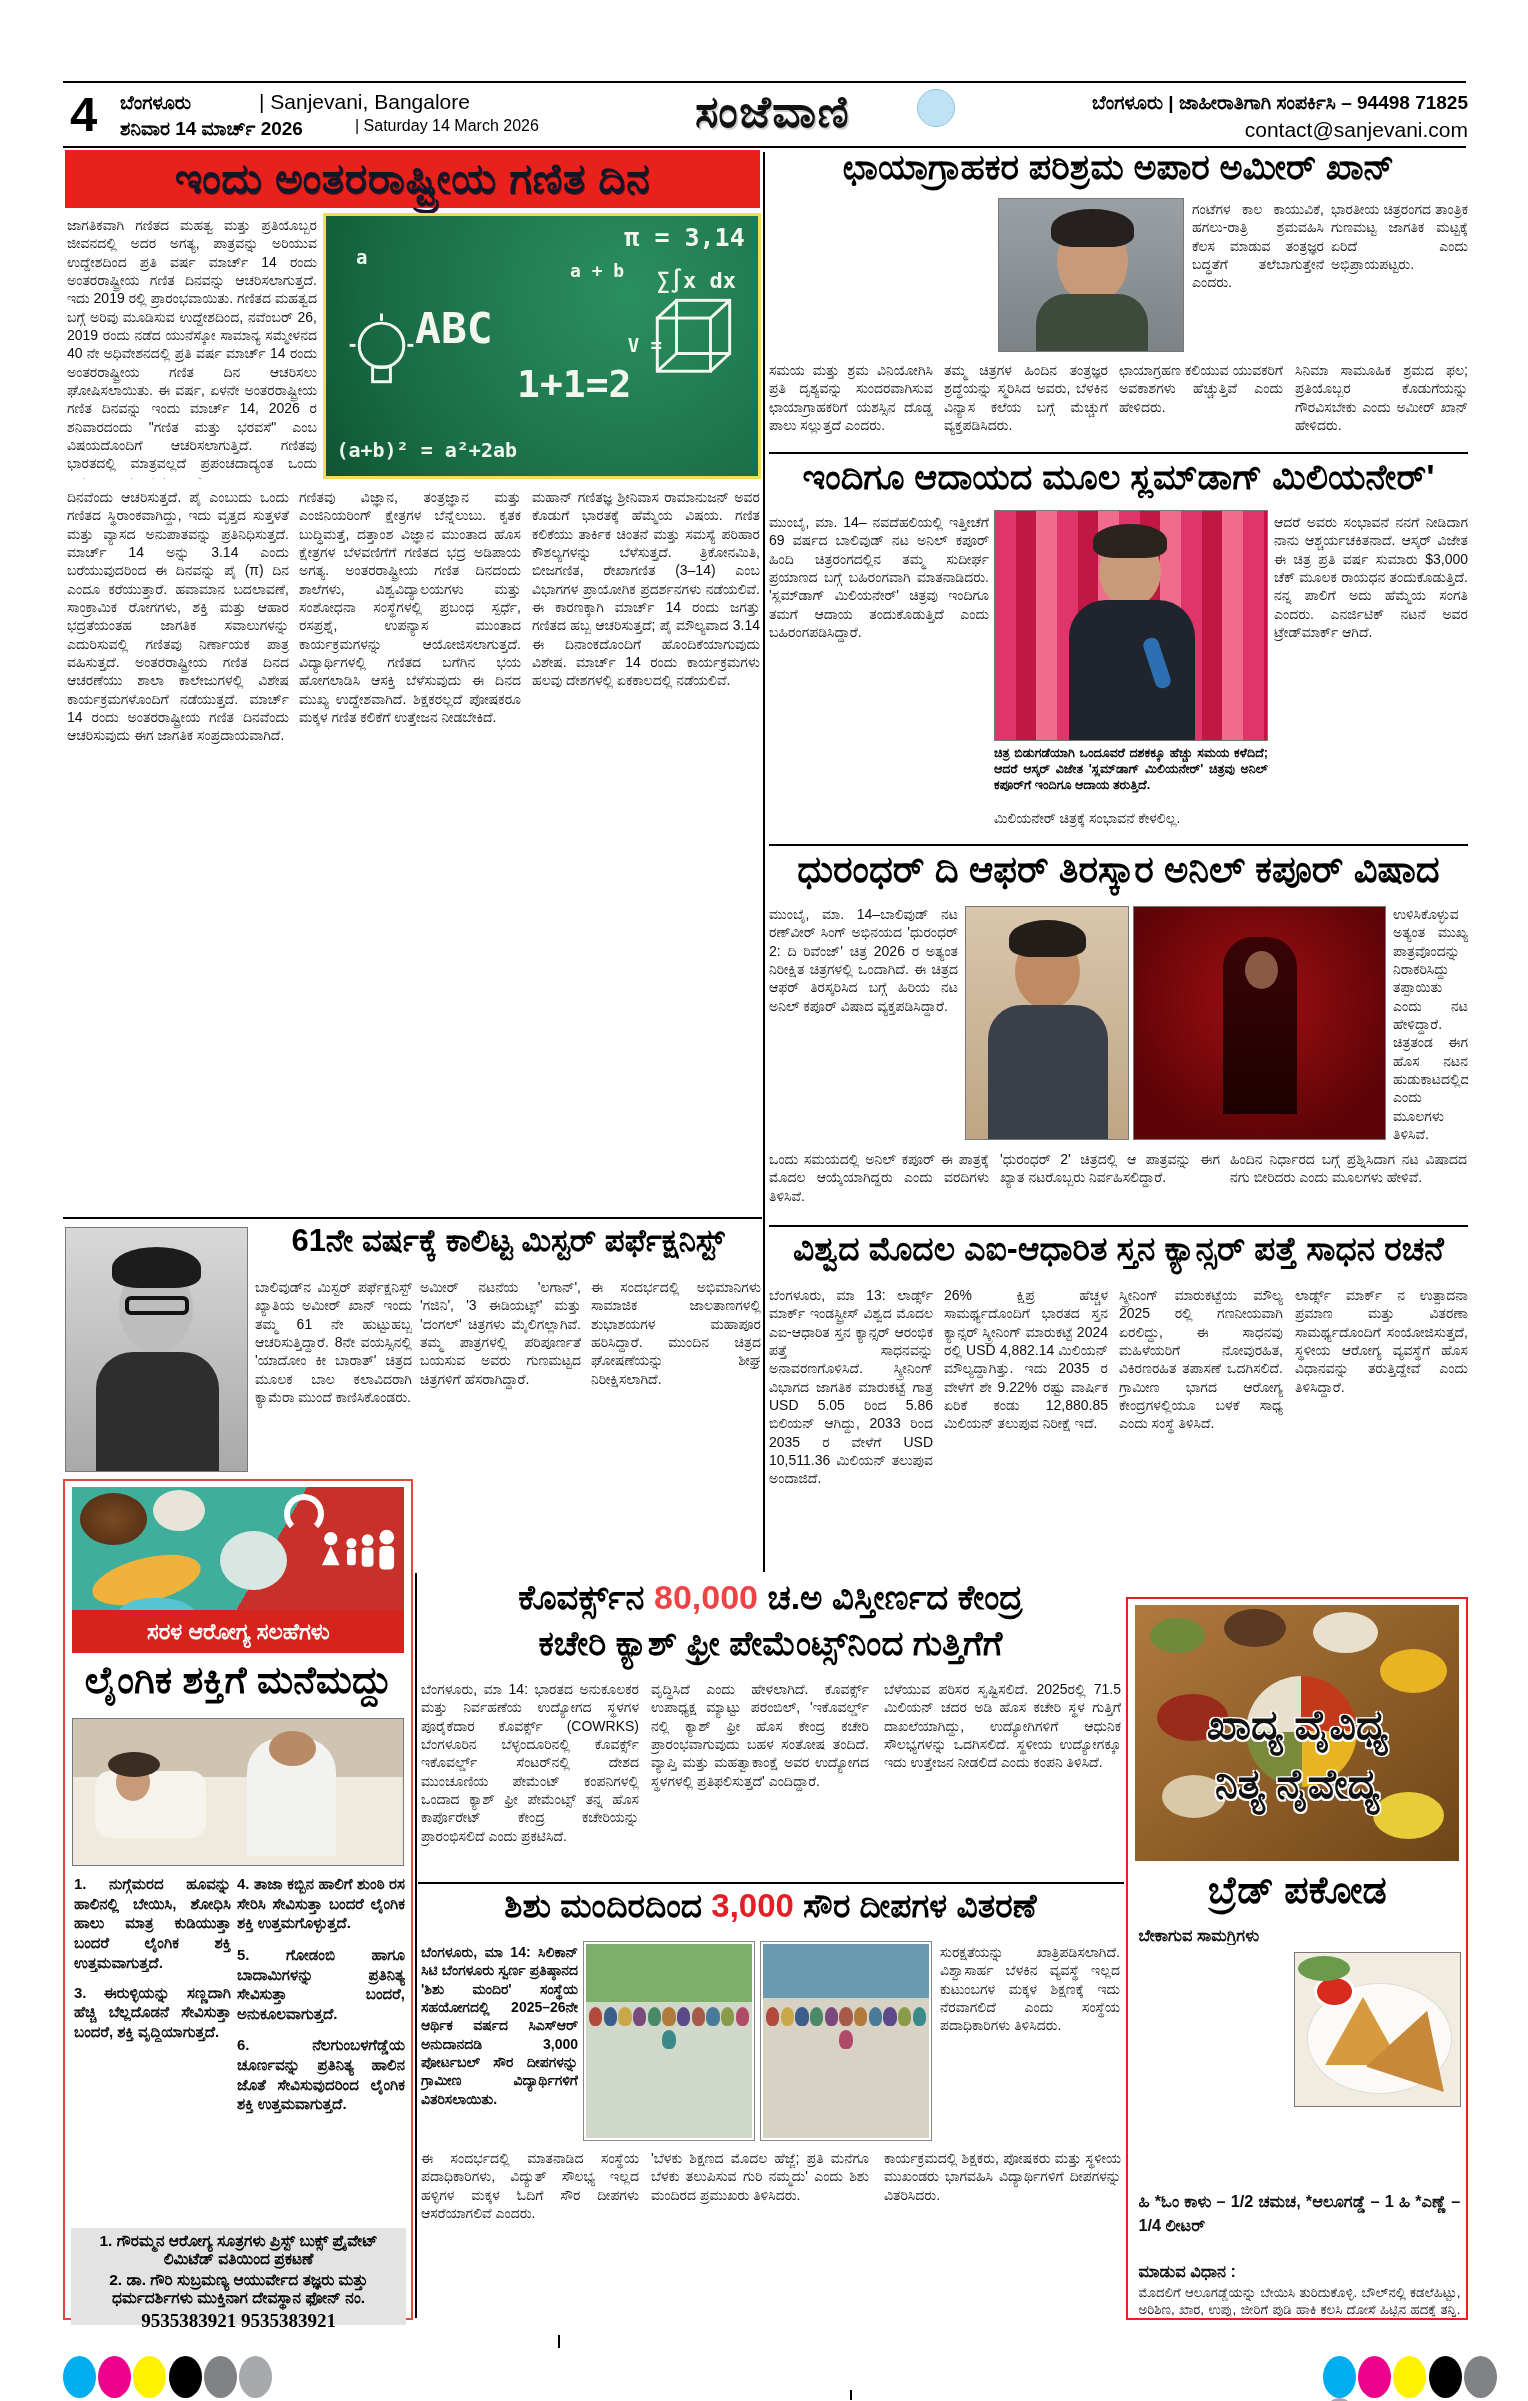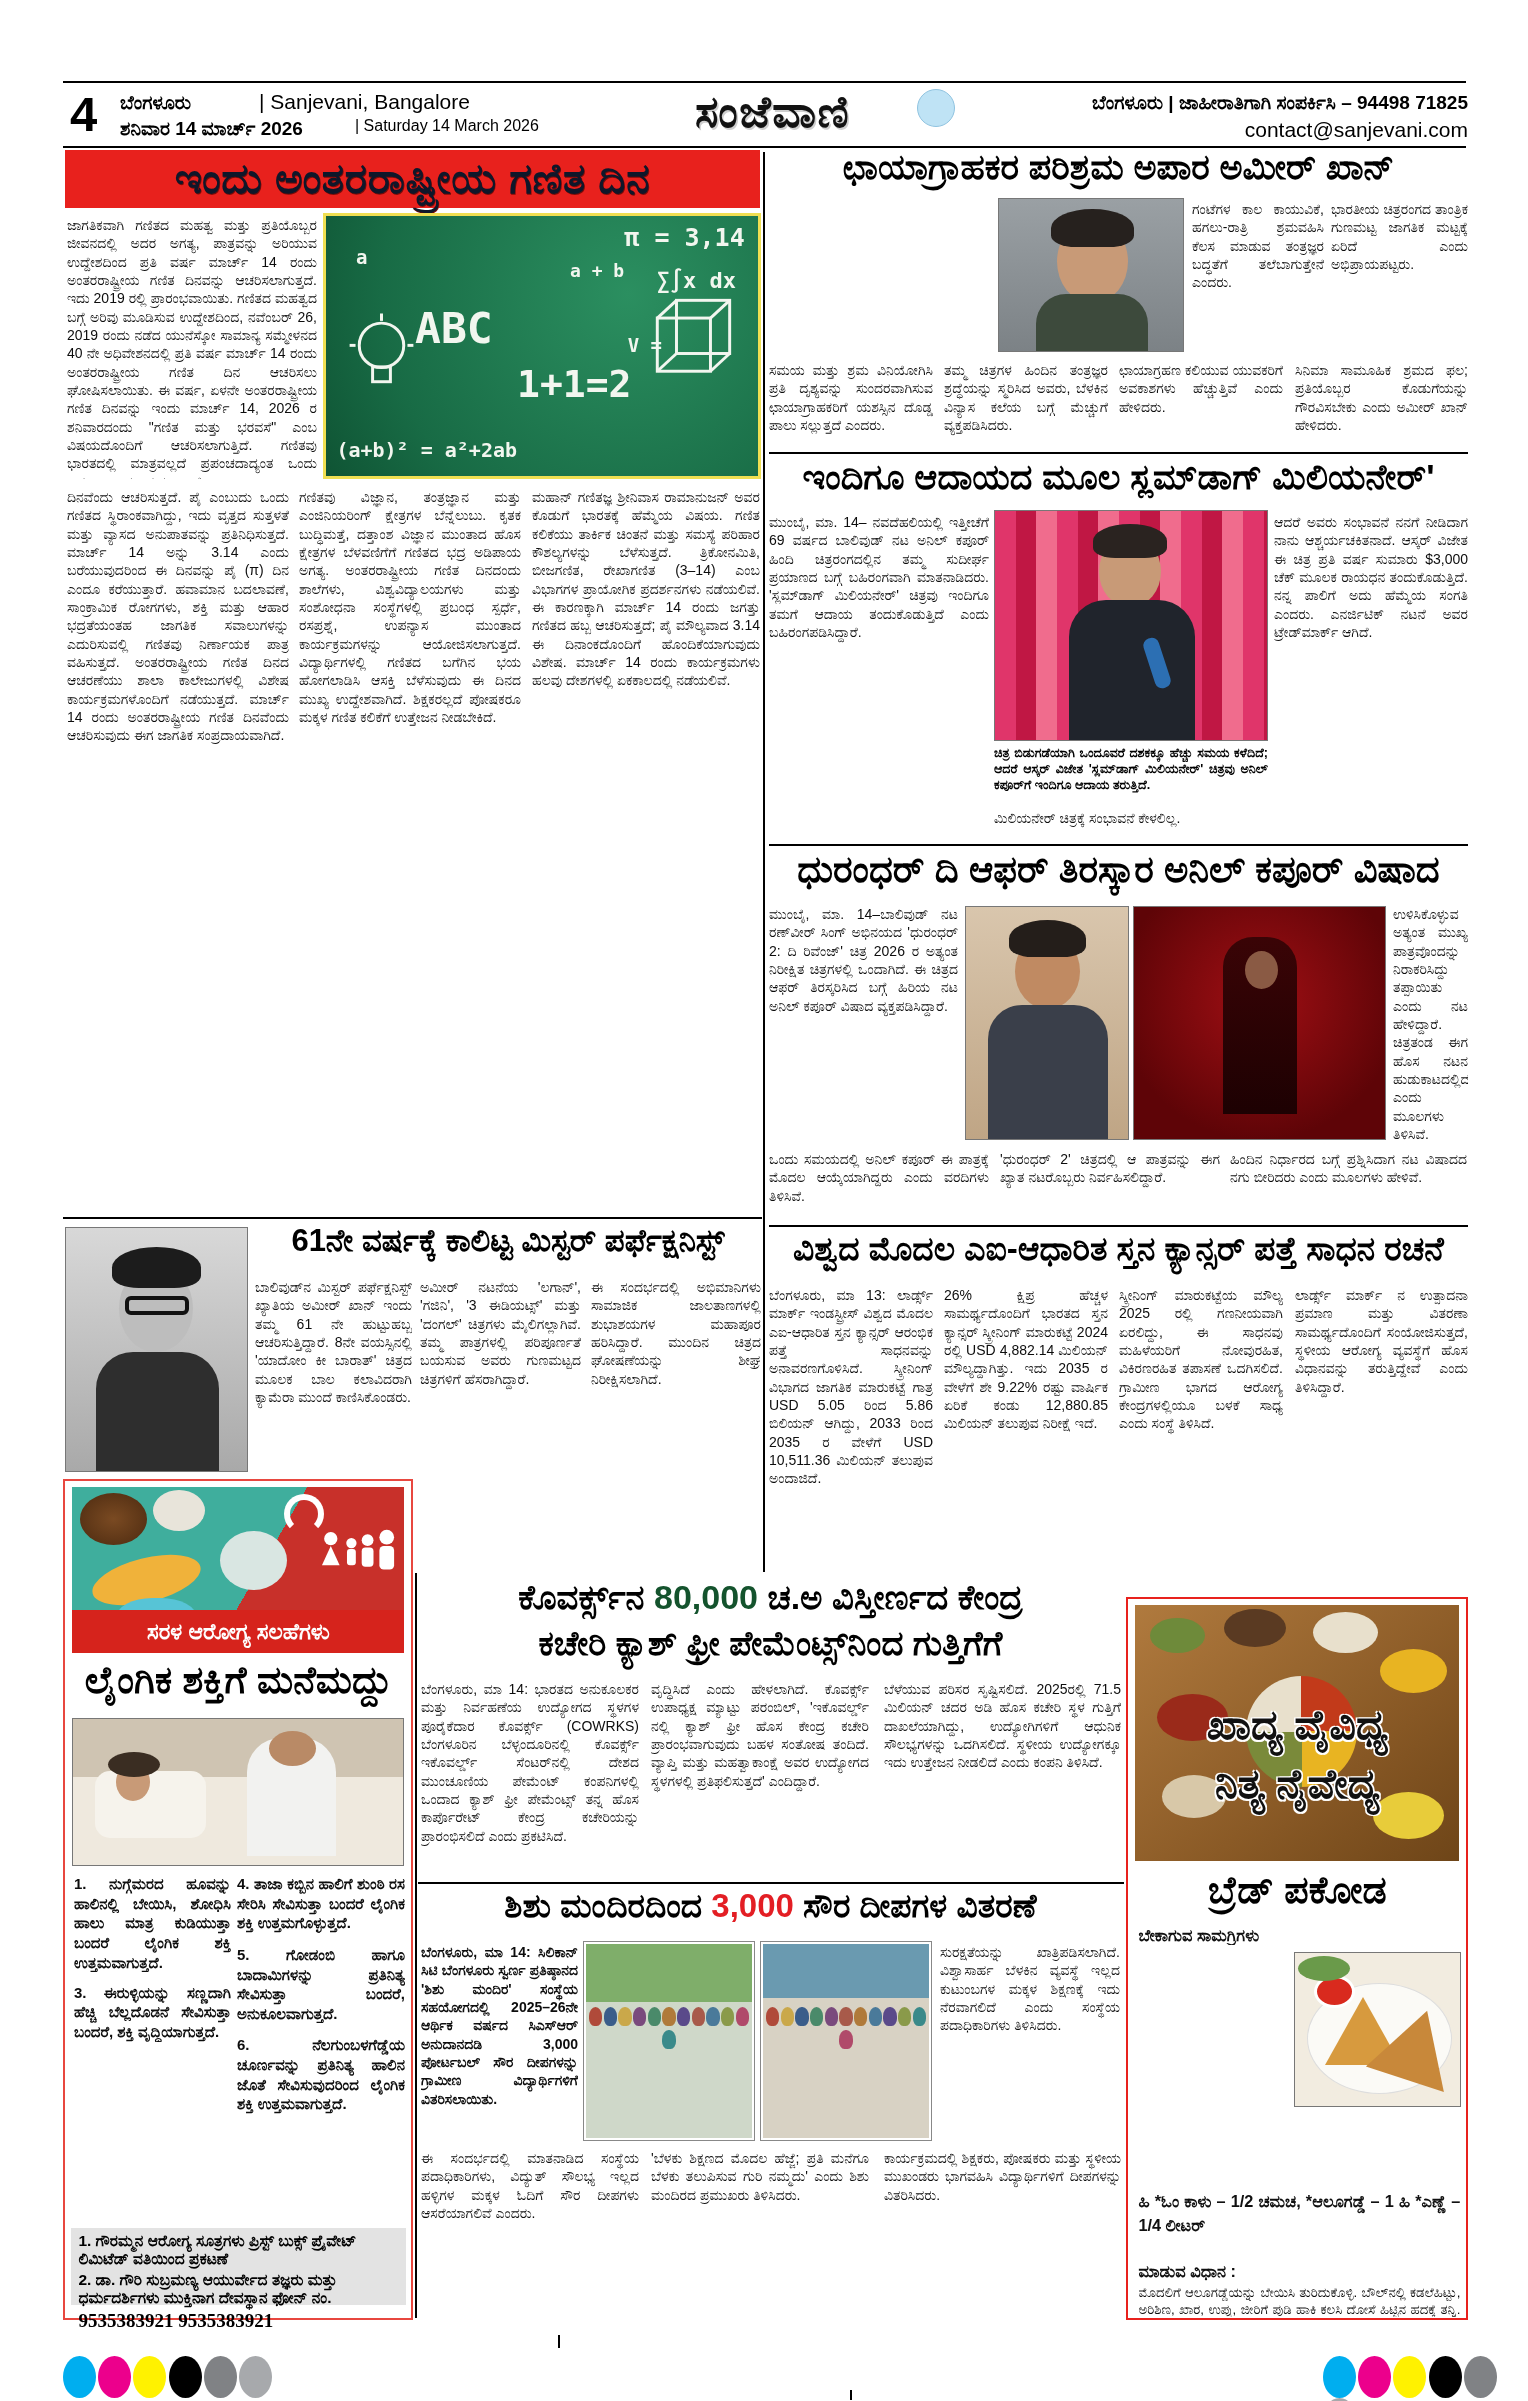--- a/index.html
+++ b/index.html
@@ -11,21 +11,21 @@
   .btb{font-weight:bold}
   .hl{font-weight:bold;color:#000;text-align:center;line-height:1.08;overflow:hidden}
   .cap{font-size:12.6px;font-weight:bold;line-height:1.28;text-align:justify;overflow:hidden}
   .ph{border:0.7px solid #777;overflow:hidden}
   .banner{background:#e8211d;display:flex;align-items:center;justify-content:center}
   .banner span{color:#0f172a;font-weight:bold;font-size:42px;letter-spacing:0.7px;text-shadow:0.7px 0.7px 0 #7a0c08}
   .masthead{font-weight:bold;font-size:44px;color:#121212;letter-spacing:1.5px;
             text-shadow:1.5px 1.5px 0 #cfcfcf}
   .chalk{position:absolute;color:#f2f6ef;font-family:"DejaVu Sans Mono",monospace;font-weight:bold}
   .dot{display:inline-block;width:33px;height:42px;border-radius:50%;margin-right:2.2px;vertical-align:middle}
-  .num-pink{color:#14532d}
+  .num-pink{color:#ef4444}
   .num-red{color:#e31e24}
   .ing{font-size:16.3px;font-weight:bold;line-height:1.45;color:#101010;text-align:justify;overflow:hidden}
   .overlaytxt{font-weight:bold;color:#111;text-shadow:-1.5px -1.5px 0 #fff,1.5px -1.5px 0 #fff,-1.5px 1.5px 0 #fff,1.5px 1.5px 0 #fff;
               font-size:41px;line-height:1.25;text-align:center}
   .crowd span{display:inline-block;width:13.3px;height:19px;border-radius:50% 50% 40% 40%;margin:0.7px}
 </style>
 </head>
 <body>
 
 <div id="page">
@@ -178,21 +178,21 @@
     </div>
     <div class="abs" style="left:9px;top:393px;width:157px;height:349px">
       <p class="bt btb" style="margin:0 0 10.4px 0;font-size:15px">1. ನುಗ್ಗೆಮರದ ಹೂವನ್ನು ಹಾಲಿನಲ್ಲಿ ಬೇಯಿಸಿ, ಶೋಧಿಸಿ ಹಾಲು ಮಾತ್ರ ಕುಡಿಯುತ್ತಾ ಬಂದರೆ ಲೈಂಗಿಕ ಶಕ್ತಿ ಉತ್ತಮವಾಗುತ್ತದೆ.</p>
       <p class="bt btb" style="margin:0;font-size:15px">3. ಈರುಳ್ಳಿಯನ್ನು ಸಣ್ಣದಾಗಿ ಹೆಚ್ಚಿ ಬೆಲ್ಲದೊಡನೆ ಸೇವಿಸುತ್ತಾ ಬಂದರೆ, ಶಕ್ತಿ ವೃದ್ಧಿಯಾಗುತ್ತದೆ.</p>
     </div>
     <div class="abs" style="left:172px;top:393px;width:168px;height:349px">
       <p class="bt btb" style="margin:0 0 12px 0;font-size:15px">4. ತಾಜಾ ಕಬ್ಬಿನ ಹಾಲಿಗೆ ಶುಂಠಿ ರಸ ಸೇರಿಸಿ ಸೇವಿಸುತ್ತಾ ಬಂದರೆ ಲೈಂಗಿಕ ಶಕ್ತಿ ಉತ್ತಮಗೊಳ್ಳುತ್ತದೆ.</p>
       <p class="bt btb" style="margin:0 0 12px 0;font-size:15px">5. ಗೋಡಂಬಿ ಹಾಗೂ ಬಾದಾಮಿಗಳನ್ನು ಪ್ರತಿನಿತ್ಯ ಸೇವಿಸುತ್ತಾ ಬಂದರೆ, ಅನುಕೂಲವಾಗುತ್ತದೆ.</p>
       <p class="bt btb" style="margin:0;font-size:15px">6. ನೆಲಗುಂಬಳಗೆಡ್ಡೆಯ ಚೂರ್ಣವನ್ನು ಪ್ರತಿನಿತ್ಯ ಹಾಲಿನ ಜೊತೆ ಸೇವಿಸುವುದರಿಂದ ಲೈಂಗಿಕ ಶಕ್ತಿ ಉತ್ತಮವಾಗುತ್ತದೆ.</p>
     </div>
-    <div class="abs" style="left:6px;top:747px;width:335px;height:77px;background:#e3e3e3;padding:4.4px 7.4px;">
+    <div class="abs" style="left:6px;top:747px;width:335px;height:97px;background:#e3e3e3;padding:4.4px 7.4px;text-align:center">
       <div style="font-size:15.5px;font-weight:bold">1. ಗೌರಮ್ಮನ ಆರೋಗ್ಯ ಸೂತ್ರಗಳು ಪ್ರಿಸ್ಟ್ ಬುಕ್ಸ್ ಪ್ರೈವೇಟ್ ಲಿಮಿಟೆಡ್ ವತಿಯಿಂದ ಪ್ರಕಟಣೆ</div>
       <div style="font-size:15.5px;font-weight:bold;margin-top:3px">2. ಡಾ. ಗೌರಿ ಸುಬ್ರಮಣ್ಯ ಆಯುರ್ವೇದ ತಜ್ಞರು ಮತ್ತು ಧರ್ಮದರ್ಶಿಗಳು ಮುಕ್ತಿನಾಗ ದೇವಸ್ಥಾನ ಫೋನ್ ನಂ.</div>
       <div style="font-size:19px;font-weight:bold;margin-top:3px;font-family:'Liberation Serif',serif">9535383921 9535383921</div>
     </div>
   </div>
 
   <div class="abs rule" style="left:415px;top:1573px;width:1.5px;height:745px"></div>
   <div class="abs hl" style="left:421px;top:1575px;width:699px;height:98px;font-size:34px;line-height:1.35">
     <span>ಕೊವರ್ಕ್ಸ್‌ನ </span><span class="num-pink">80,000</span><span> ಚ.ಅ ವಿಸ್ತೀರ್ಣದ ಕೇಂದ್ರ</span><br>
     <span>ಕಚೇರಿ ಕ್ಯಾಶ್ ಫ್ರೀ ಪೇಮೆಂಟ್ಸ್‌ನಿಂದ ಗುತ್ತಿಗೆಗೆ</span>

